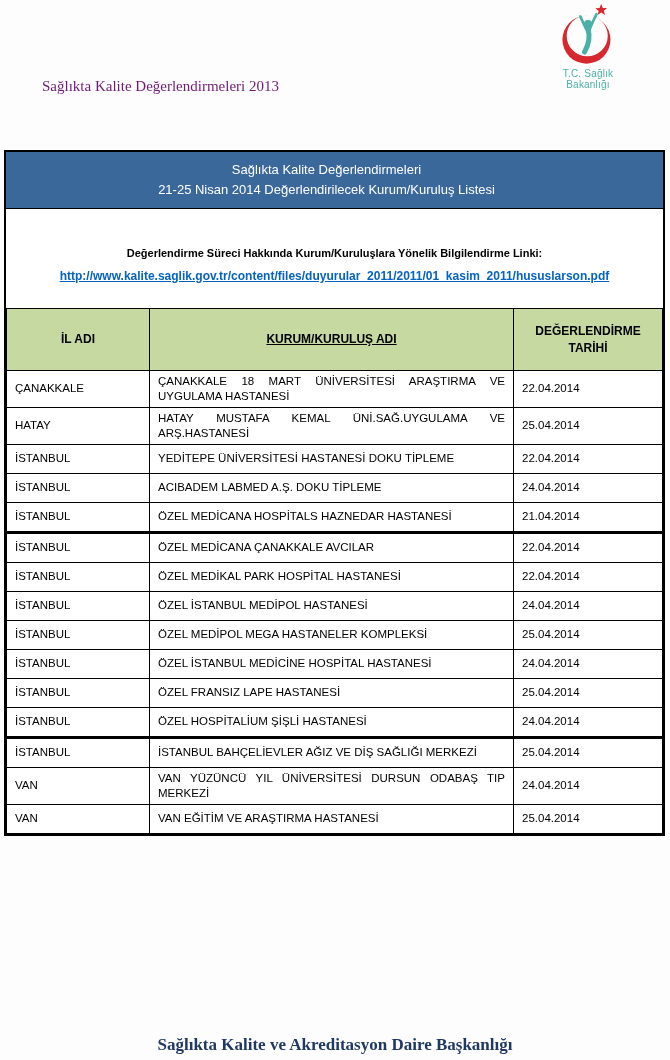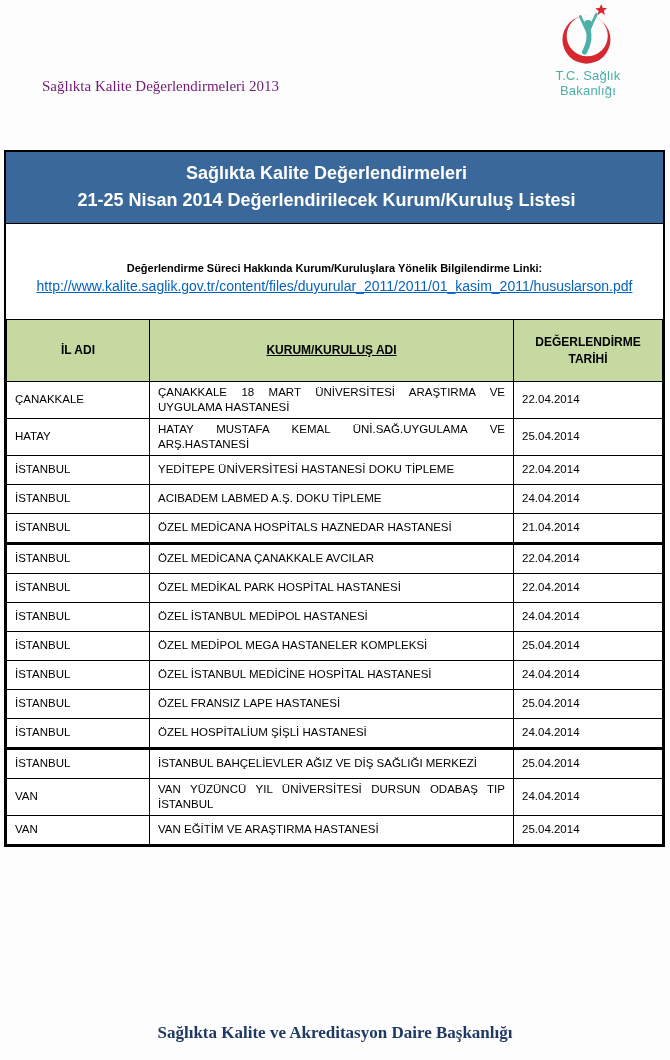--- a/index.html
+++ b/index.html
@@ -11,61 +11,62 @@
     color:#000;
     overflow:hidden;
   }
 
   
   .logo-wrap {
     position:absolute; top:4px; right:38px; width:88px;
     text-align:center;
   }
   .logo-caption {
-    font-size:13px; letter-spacing:0.2px;
+    font-size:10px; letter-spacing:0.2px;
     margin-top:-2px;
   }
 
   
   .top-note {
     position:absolute; left:42px; top:78px;
     font-family:"Liberation Serif", serif;
     font-size:15px;
     color:#701a75;
   }
 
   
   .main-box {
     position:absolute; left:4px; top:150px; width:657px;
     border:2px solid #000;
     background:#fff;
   }
   .title-box {
     text-align:center;
-    font-weight:bold;
-    font-size:18px;
+    font-weight:normal;
+    font-size:13px;
     line-height:1.5;
     padding:8px 20px 9px 4px;
     border-bottom:1px solid #000;
   }
   .info-box {
     text-align:center;
     padding:38px 8px 24px 8px;
     background:#fff;
   }
   .info-label {
     font-weight:bold;
     font-size:11px;
     display:block;
   }
   .info-link {
     display:inline-block;
-    margin-top:4px;
-    font-size:14px;
+    margin-top:10px;
+    font-size:12px;
     text-decoration:underline;
+    font-weight:bold;
   }
 
   table.eval-table {
     width:100%;
     border-collapse:collapse;
     font-size:11.5px;
   }
   .eval-table th {
     border:1px solid #000;
     font-size:12px;
@@ -82,21 +83,21 @@
     border:1px solid #000;
     padding:3px 8px 3px 8px;
     height:22px;
     vertical-align:middle;
     line-height:1.3;
   }
   .eval-table td.kurum-cell { text-align:justify; }
   .eval-table tr.thick-top td { border-top:3px solid #000; }
 
   .footer {
-    position:absolute; bottom:17px; left:0; width:100%;
+    position:absolute; bottom:5px; left:0; width:100%;
     text-align:center;
     font-family:"Liberation Serif", serif;
     font-weight:bold;
     font-size:17px;
     color:#1f3864;
   }
 </style>
 </head>
 <body>
 
@@ -203,21 +204,21 @@
           <td class="kurum-cell">ÖZEL HOSPİTALİUM ŞİŞLİ HASTANESİ</td>
           <td>24.04.2014</td>
         </tr>
         <tr class="thick-top">
           <td>İSTANBUL</td>
           <td class="kurum-cell">İSTANBUL BAHÇELİEVLER AĞIZ VE DİŞ SAĞLIĞI MERKEZİ</td>
           <td>25.04.2014</td>
         </tr>
         <tr>
           <td>VAN</td>
-          <td class="kurum-cell">VAN YÜZÜNCÜ YIL ÜNİVERSİTESİ DURSUN ODABAŞ TIP İSTANBUL</td>
+          <td class="kurum-cell">VAN YÜZÜNCÜ YIL ÜNİVERSİTESİ DURSUN ODABAŞ TIP MERKEZİ</td>
           <td>24.04.2014</td>
         </tr>
         <tr>
           <td>VAN</td>
           <td class="kurum-cell">VAN EĞİTİM VE ARAŞTIRMA HASTANESİ</td>
           <td>25.04.2014</td>
         </tr>
       </tbody>
   </table>
 

